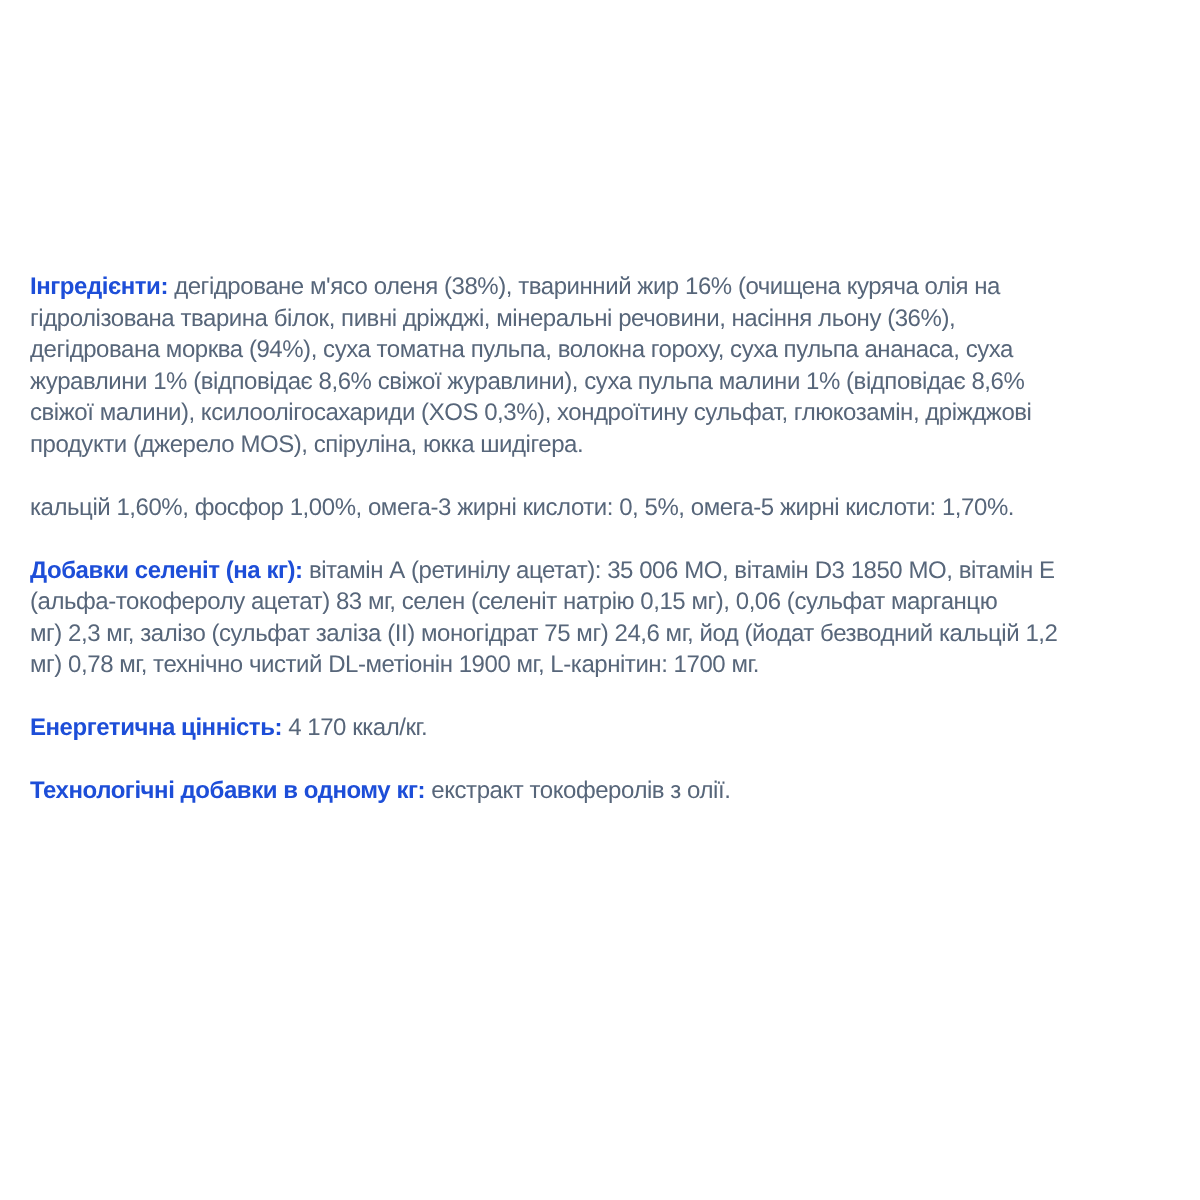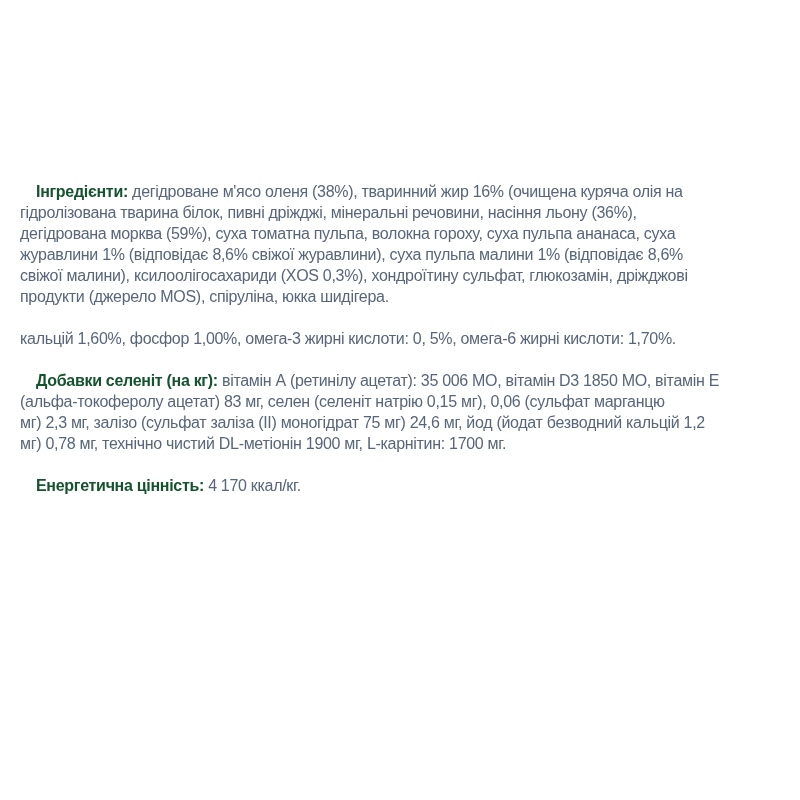--- a/index.html
+++ b/index.html
@@ -22,47 +22,49 @@
     color: #57667a;
   }
   .para {
     margin: 0 0 21px 0;
   }
   .line {
     white-space: nowrap;
   }
   .label {
     font-weight: 700;
-    color: #14532d;
-    margin-left: 16px;
+    color: #1d4ed8;
   }
 </style>
 </head>
 <body>
 
 <main class="content">
 
   <section class="para">
     <div class="line"><strong class="label">Інгредієнти:</strong><span> дегідроване м'ясо оленя (38%), тваринний жир 16% (очищена куряча олія на</span></div>
     <div class="line"><span>гідролізована тварина білок, пивні дріжджі, мінеральні речовини, насіння льону (36%),</span></div>
-    <div class="line"><span>дегідрована морква (59%), суха томатна пульпа, волокна гороху, суха пульпа ананаса, суха</span></div>
+    <div class="line"><span>дегідрована морква (94%), суха томатна пульпа, волокна гороху, суха пульпа ананаса, суха</span></div>
     <div class="line"><span>журавлини 1% (відповідає 8,6% свіжої журавлини), суха пульпа малини 1% (відповідає 8,6%</span></div>
     <div class="line"><span>свіжої малини), ксилоолігосахариди (XOS 0,3%), хондроїтину сульфат, глюкозамін, дріжджові</span></div>
     <div class="line"><span>продукти (джерело MOS), спіруліна, юкка шидігера.</span></div>
   </section>
 
   <section class="para">
-    <div class="line"><span>кальцій 1,60%, фосфор 1,00%, омега-3 жирні кислоти: 0, 5%, омега-6 жирні кислоти: 1,70%.</span></div>
+    <div class="line"><span>кальцій 1,60%, фосфор 1,00%, омега-3 жирні кислоти: 0, 5%, омега-5 жирні кислоти: 1,70%.</span></div>
   </section>
 
   <section class="para">
     <div class="line"><strong class="label">Добавки селеніт (на кг):</strong><span> вітамін А (ретинілу ацетат): 35 006 МО, вітамін D3 1850 МО, вітамін Е</span></div>
     <div class="line"><span>(альфа-токоферолу ацетат) 83 мг, селен (селеніт натрію 0,15 мг), 0,06 (сульфат марганцю</span></div>
     <div class="line"><span>мг) 2,3 мг, залізо (сульфат заліза (II) моногідрат 75 мг) 24,6 мг, йод (йодат безводний кальцій 1,2</span></div>
     <div class="line"><span>мг) 0,78 мг, технічно чистий DL-метіонін 1900 мг, L-карнітин: 1700 мг.</span></div>
   </section>
 
   <section class="para">
     <div class="line"><strong class="label">Енергетична цінність:</strong><span> 4 170 ккал/кг.</span></div>
   </section>
 
+  <section class="para">
+    <div class="line"><strong class="label">Технологічні добавки в одному кг:</strong><span> екстракт токоферолів з олії.</span></div>
+  </section>
 
 </main>
 
 </body></html>

